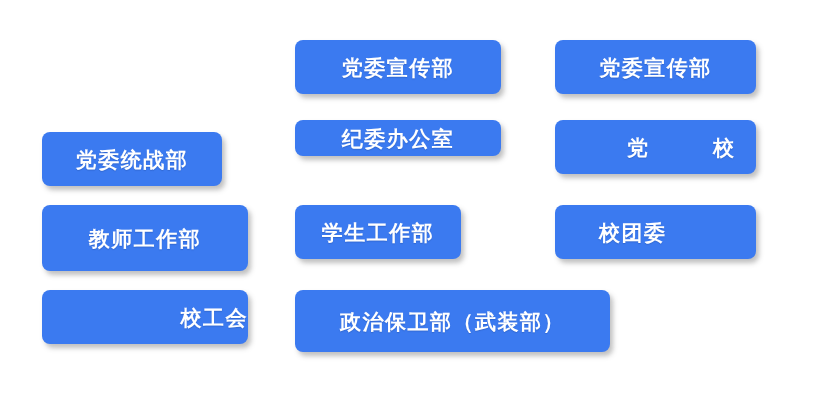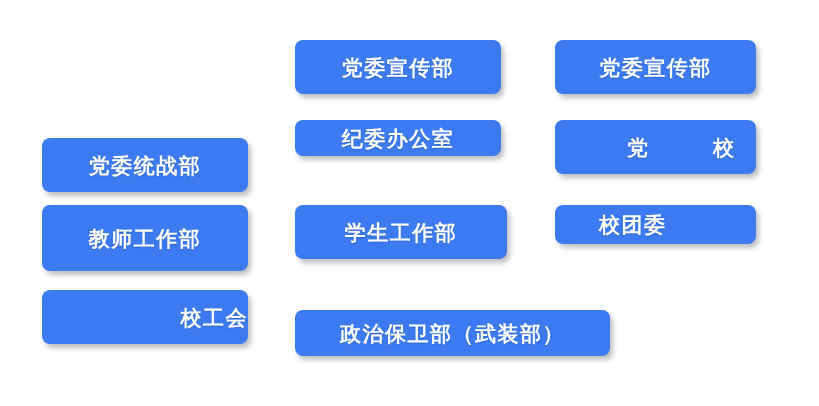--- a/index.html
+++ b/index.html
@@ -70,45 +70,45 @@
 
 
   <div class="dept-box" style="left:295px; top:40px; width:206px; height:54px;">
     <span class="dept-label">党委宣传部</span>
   </div>
 
   <div class="dept-box" style="left:555px; top:40px; width:201px; height:54px;">
     <span class="dept-label">党委宣传部</span>
   </div>
 
-  <div class="dept-box" style="left:42px; top:138px; width:206px; height:54px;">
+  <div class="dept-box" style="left:42px; top:132px; width:180px; height:54px;">
     <span class="dept-label">党委统战部</span>
   </div>
 
   <div class="dept-box" style="left:295px; top:120px; width:206px; height:36px;">
     <span class="dept-label">纪委办公室</span>
   </div>
 
   <div class="dept-box wide-gap" style="left:555px; top:120px; width:201px; height:54px;">
     <span class="dept-label">党　校</span>
   </div>
 
   <div class="dept-box" style="left:42px; top:205px; width:206px; height:66px;">
     <span class="dept-label">教师工作部</span>
   </div>
 
-  <div class="dept-box" style="left:295px; top:205px; width:212px; height:54px;">
+  <div class="dept-box" style="left:295px; top:205px; width:166px; height:54px;">
     <span class="dept-label">学生工作部</span>
   </div>
 
-  <div class="dept-box align-left-shift" style="left:555px; top:205px; width:201px; height:39px;">
+  <div class="dept-box align-left-shift" style="left:555px; top:205px; width:201px; height:54px;">
     <span class="dept-label">校团委</span>
   </div>
 
   <div class="dept-box align-left-shift-sm" style="left:42px; top:290px; width:206px; height:54px;">
     <span class="dept-label">校工会</span>
   </div>
 
-  <div class="dept-box" style="left:295px; top:290px; width:315px; height:46px;margin-top:20px;">
+  <div class="dept-box" style="left:295px; top:290px; width:315px; height:62px;">
     <span class="dept-label">政治保卫部（武装部）</span>
   </div>
 
 </div>
 
 </body></html>

